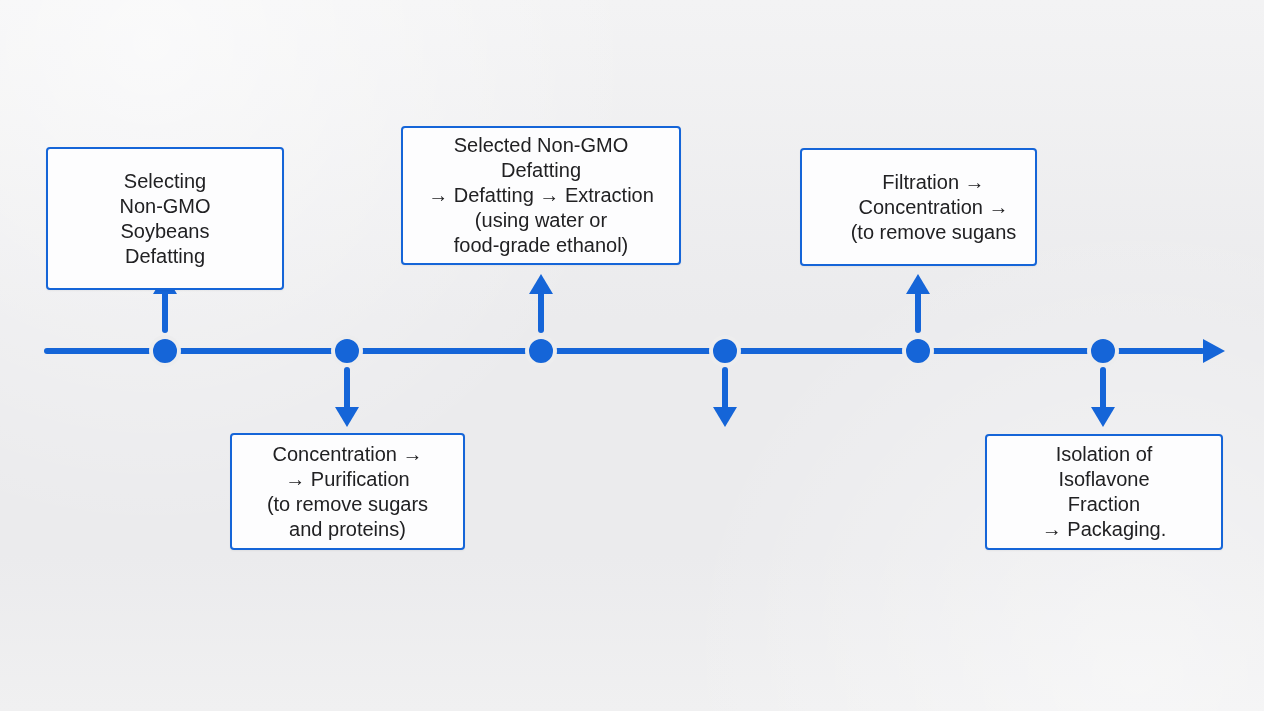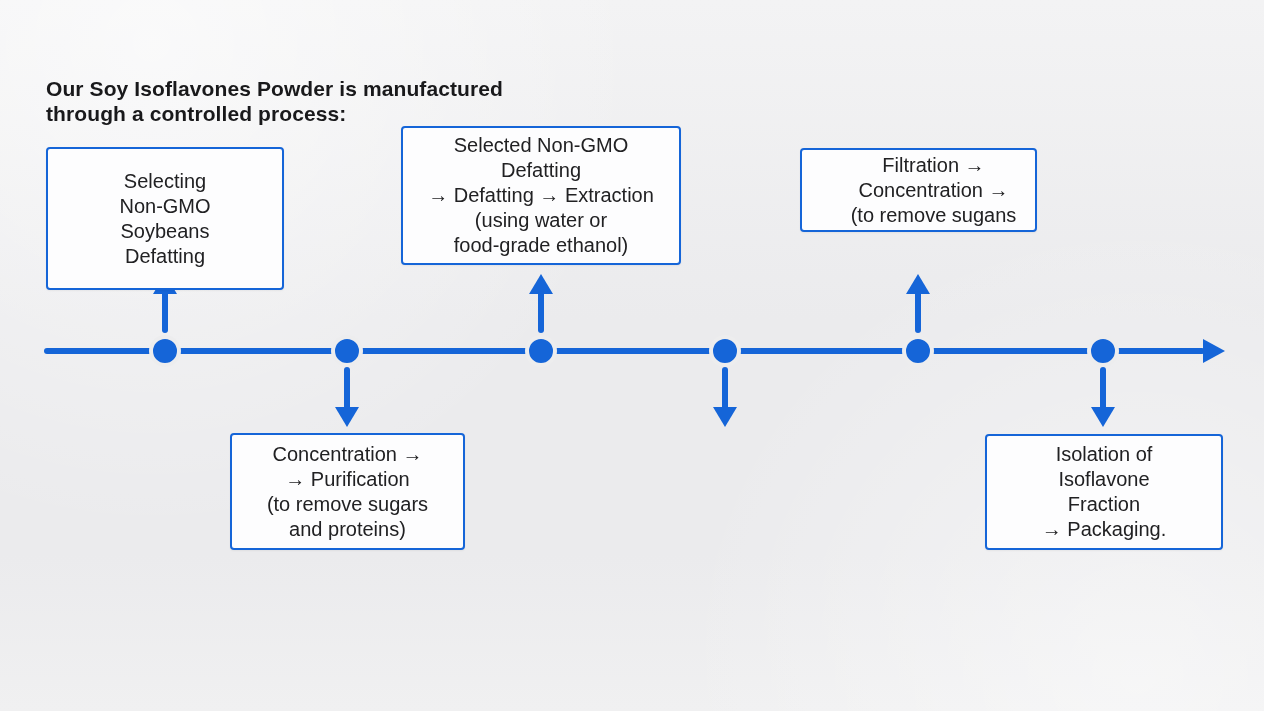--- a/index.html
+++ b/index.html
@@ -107,22 +107,20 @@
     border-right: 12px solid transparent;
     border-top: 20px solid var(--blue);
   }
   .varrow.down .shaft { top: 0; height: 43px; }
 </style>
 </head>
 <body>
 
 <div class="canvas">
 
-  <h1 class="title">Our Soy Isoflavones Powder is manufactured
-through a controlled process:</h1>
 
   <div class="axis-line"></div>
   <div class="axis-head"></div>
 
   <div class="varrow up" style="left:153px;">
     <div class="head"></div>
     <div class="shaft"></div>
   </div>
   <div class="varrow up" style="left:529px;">
     <div class="head"></div>
@@ -159,21 +157,21 @@
 Soybeans
 Defatting</span>
   </div>
   <div class="step-box" style="left:401px; top:126px; width:280px; height:139px;">
     <span class="box-text">Selected Non-GMO
 Defatting
 → Defatting → Extraction
 (using water or
 food-grade ethanol)</span>
   </div>
-  <div class="step-box" style="left:800px; top:148px; width:237px; height:84px;padding-left:36px;">
+  <div class="step-box" style="left:800px; top:148px; width:237px; height:118px;padding-left:36px;">
     <span class="box-text">Filtration →
 Concentration →
 (to remove sugans</span>
   </div>
 
   <div class="step-box" style="left:230px; top:433px; width:235px; height:117px;">
     <span class="box-text">Concentration →
 → Purification
 (to remove sugars
 and proteins)</span>

